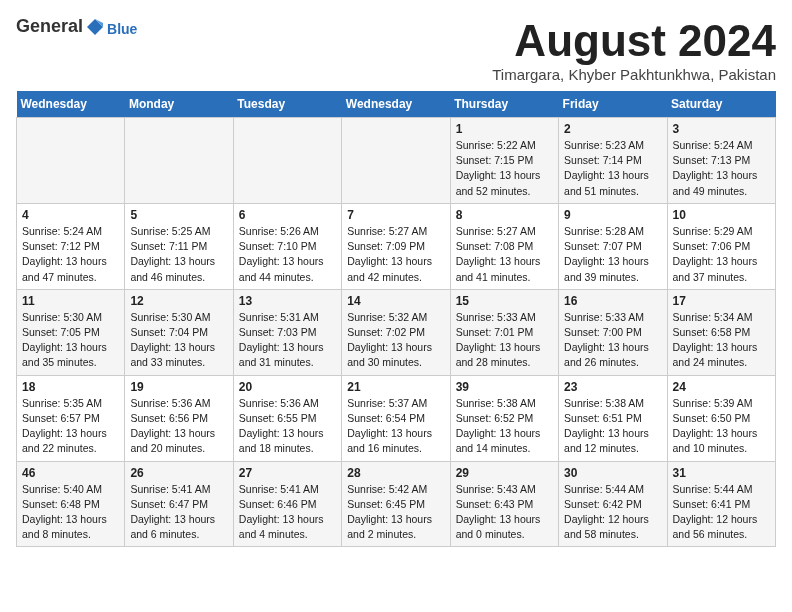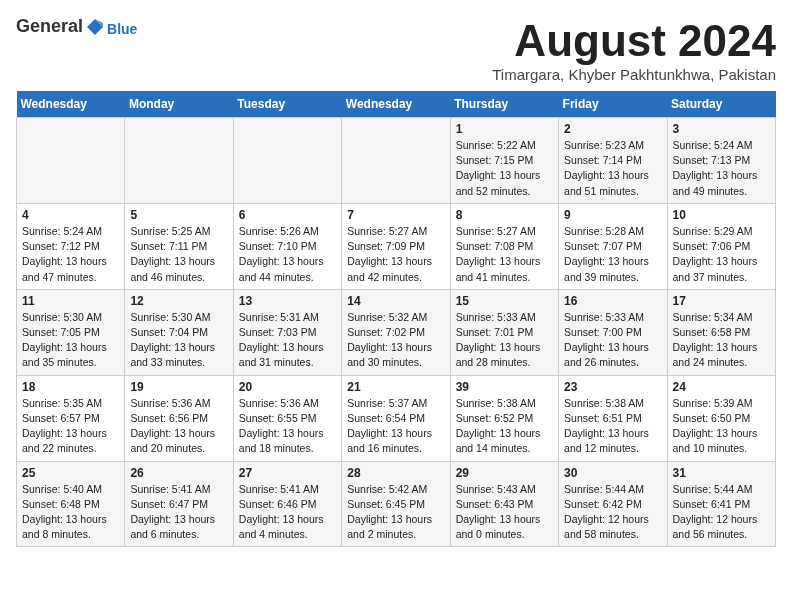--- a/index.html
+++ b/index.html
@@ -221,21 +221,21 @@
           <span class="day-number">23</span>
           <div class="day-info">Sunrise: 5:38 AM<br>Sunset: 6:51 PM<br>Daylight: 13 hours<br>and 12 minutes.</div>
         </td>
         <td>
           <span class="day-number">24</span>
           <div class="day-info">Sunrise: 5:39 AM<br>Sunset: 6:50 PM<br>Daylight: 13 hours<br>and 10 minutes.</div>
         </td>
       </tr>
       <tr>
         <td>
-          <span class="day-number">25</span>
+          <span class="day-number">46</span>
           <div class="day-info">Sunrise: 5:40 AM<br>Sunset: 6:48 PM<br>Daylight: 13 hours<br>and 8 minutes.</div>
         </td>
         <td>
           <span class="day-number">26</span>
           <div class="day-info">Sunrise: 5:41 AM<br>Sunset: 6:47 PM<br>Daylight: 13 hours<br>and 6 minutes.</div>
         </td>
         <td>
           <span class="day-number">27</span>
           <div class="day-info">Sunrise: 5:41 AM<br>Sunset: 6:46 PM<br>Daylight: 13 hours<br>and 4 minutes.</div>
         </td>

